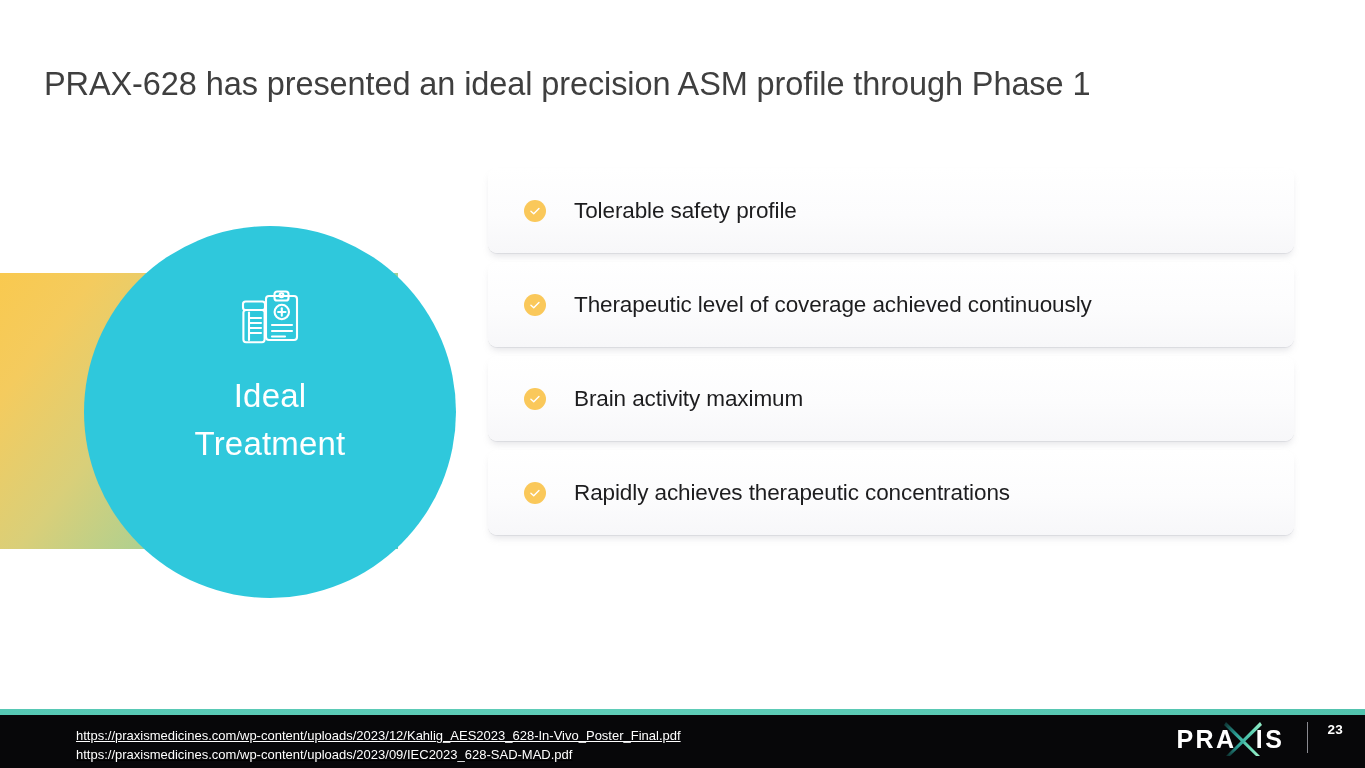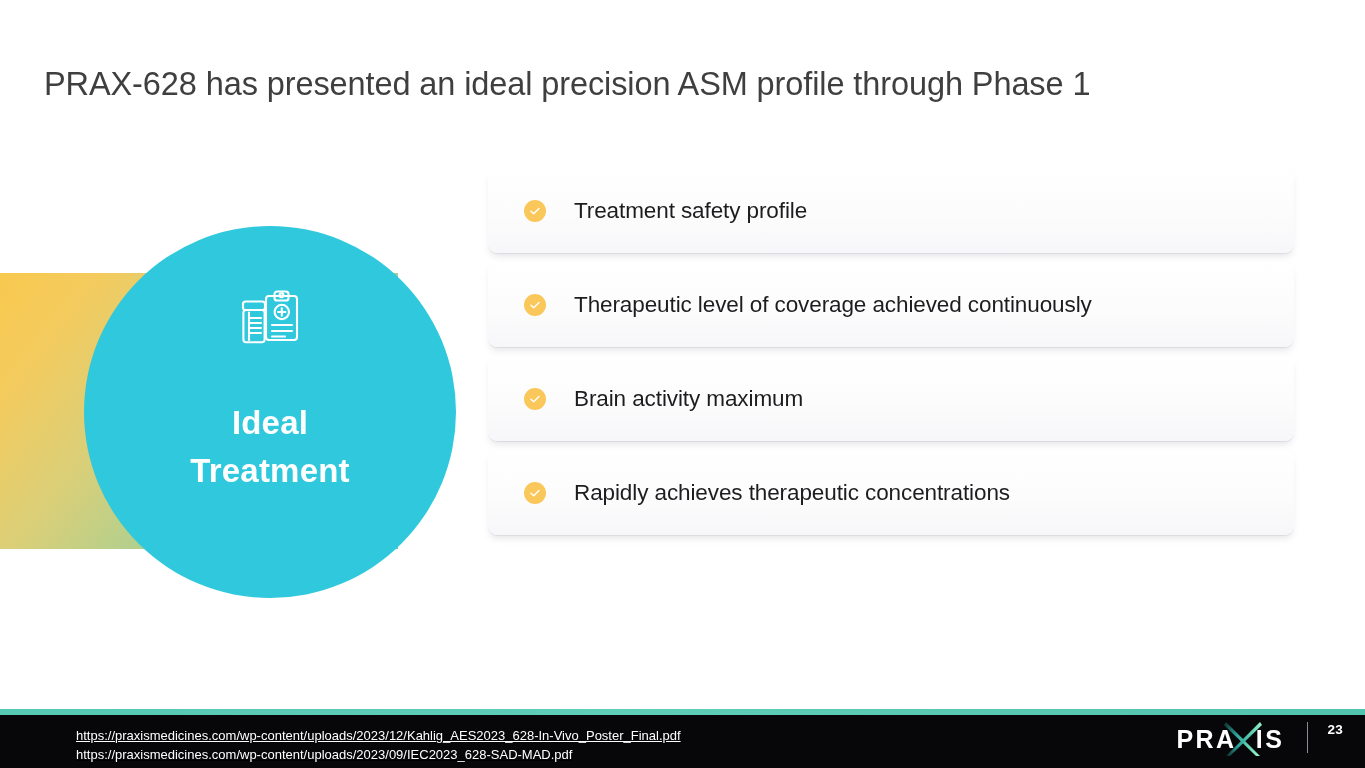--- a/index.html
+++ b/index.html
@@ -62,25 +62,24 @@
     box-sizing: border-box;
   }
   #circle-icon {
     width: 66px;
     height: 62px;
     margin-bottom: 22px;
   }
   #circle-label {
     color: #ffffff;
     font-size: 33px;
-    font-weight: 700;
+    font-weight: 400;
     line-height: 1.45;
     text-align: center;
     letter-spacing: 0.2px;
-    margin-top: 27px;
   }
   #circle-label .l2 { display: block; }
 
   
   #checklist {
     position: absolute;
     left: 488px;
     top: 168px;
     width: 806px;
   }
@@ -244,21 +243,21 @@
 </div>
 
 <div id="checklist">
 
   <div class="check-card">
     <span class="check-icon">
       <svg viewBox="0 0 22 22" width="14" height="14">
           <path d="M4.6 11.3 L9 15.4 L17.2 6.9" fill="none" stroke="#ffffff" stroke-width="2.2" stroke-linecap="round" stroke-linejoin="round"></path>
         </svg>
     </span>
-    <span class="check-text">Treatment safety profile</span>
+    <span class="check-text">Tolerable safety profile</span>
   </div>
 
   <div class="check-card">
     <span class="check-icon">
       <svg viewBox="0 0 22 22" width="14" height="14">
           <path d="M4.6 11.3 L9 15.4 L17.2 6.9" fill="none" stroke="#ffffff" stroke-width="2.2" stroke-linecap="round" stroke-linejoin="round"></path>
         </svg>
     </span>
     <span class="check-text">Therapeutic level of coverage achieved continuously</span>
   </div>

